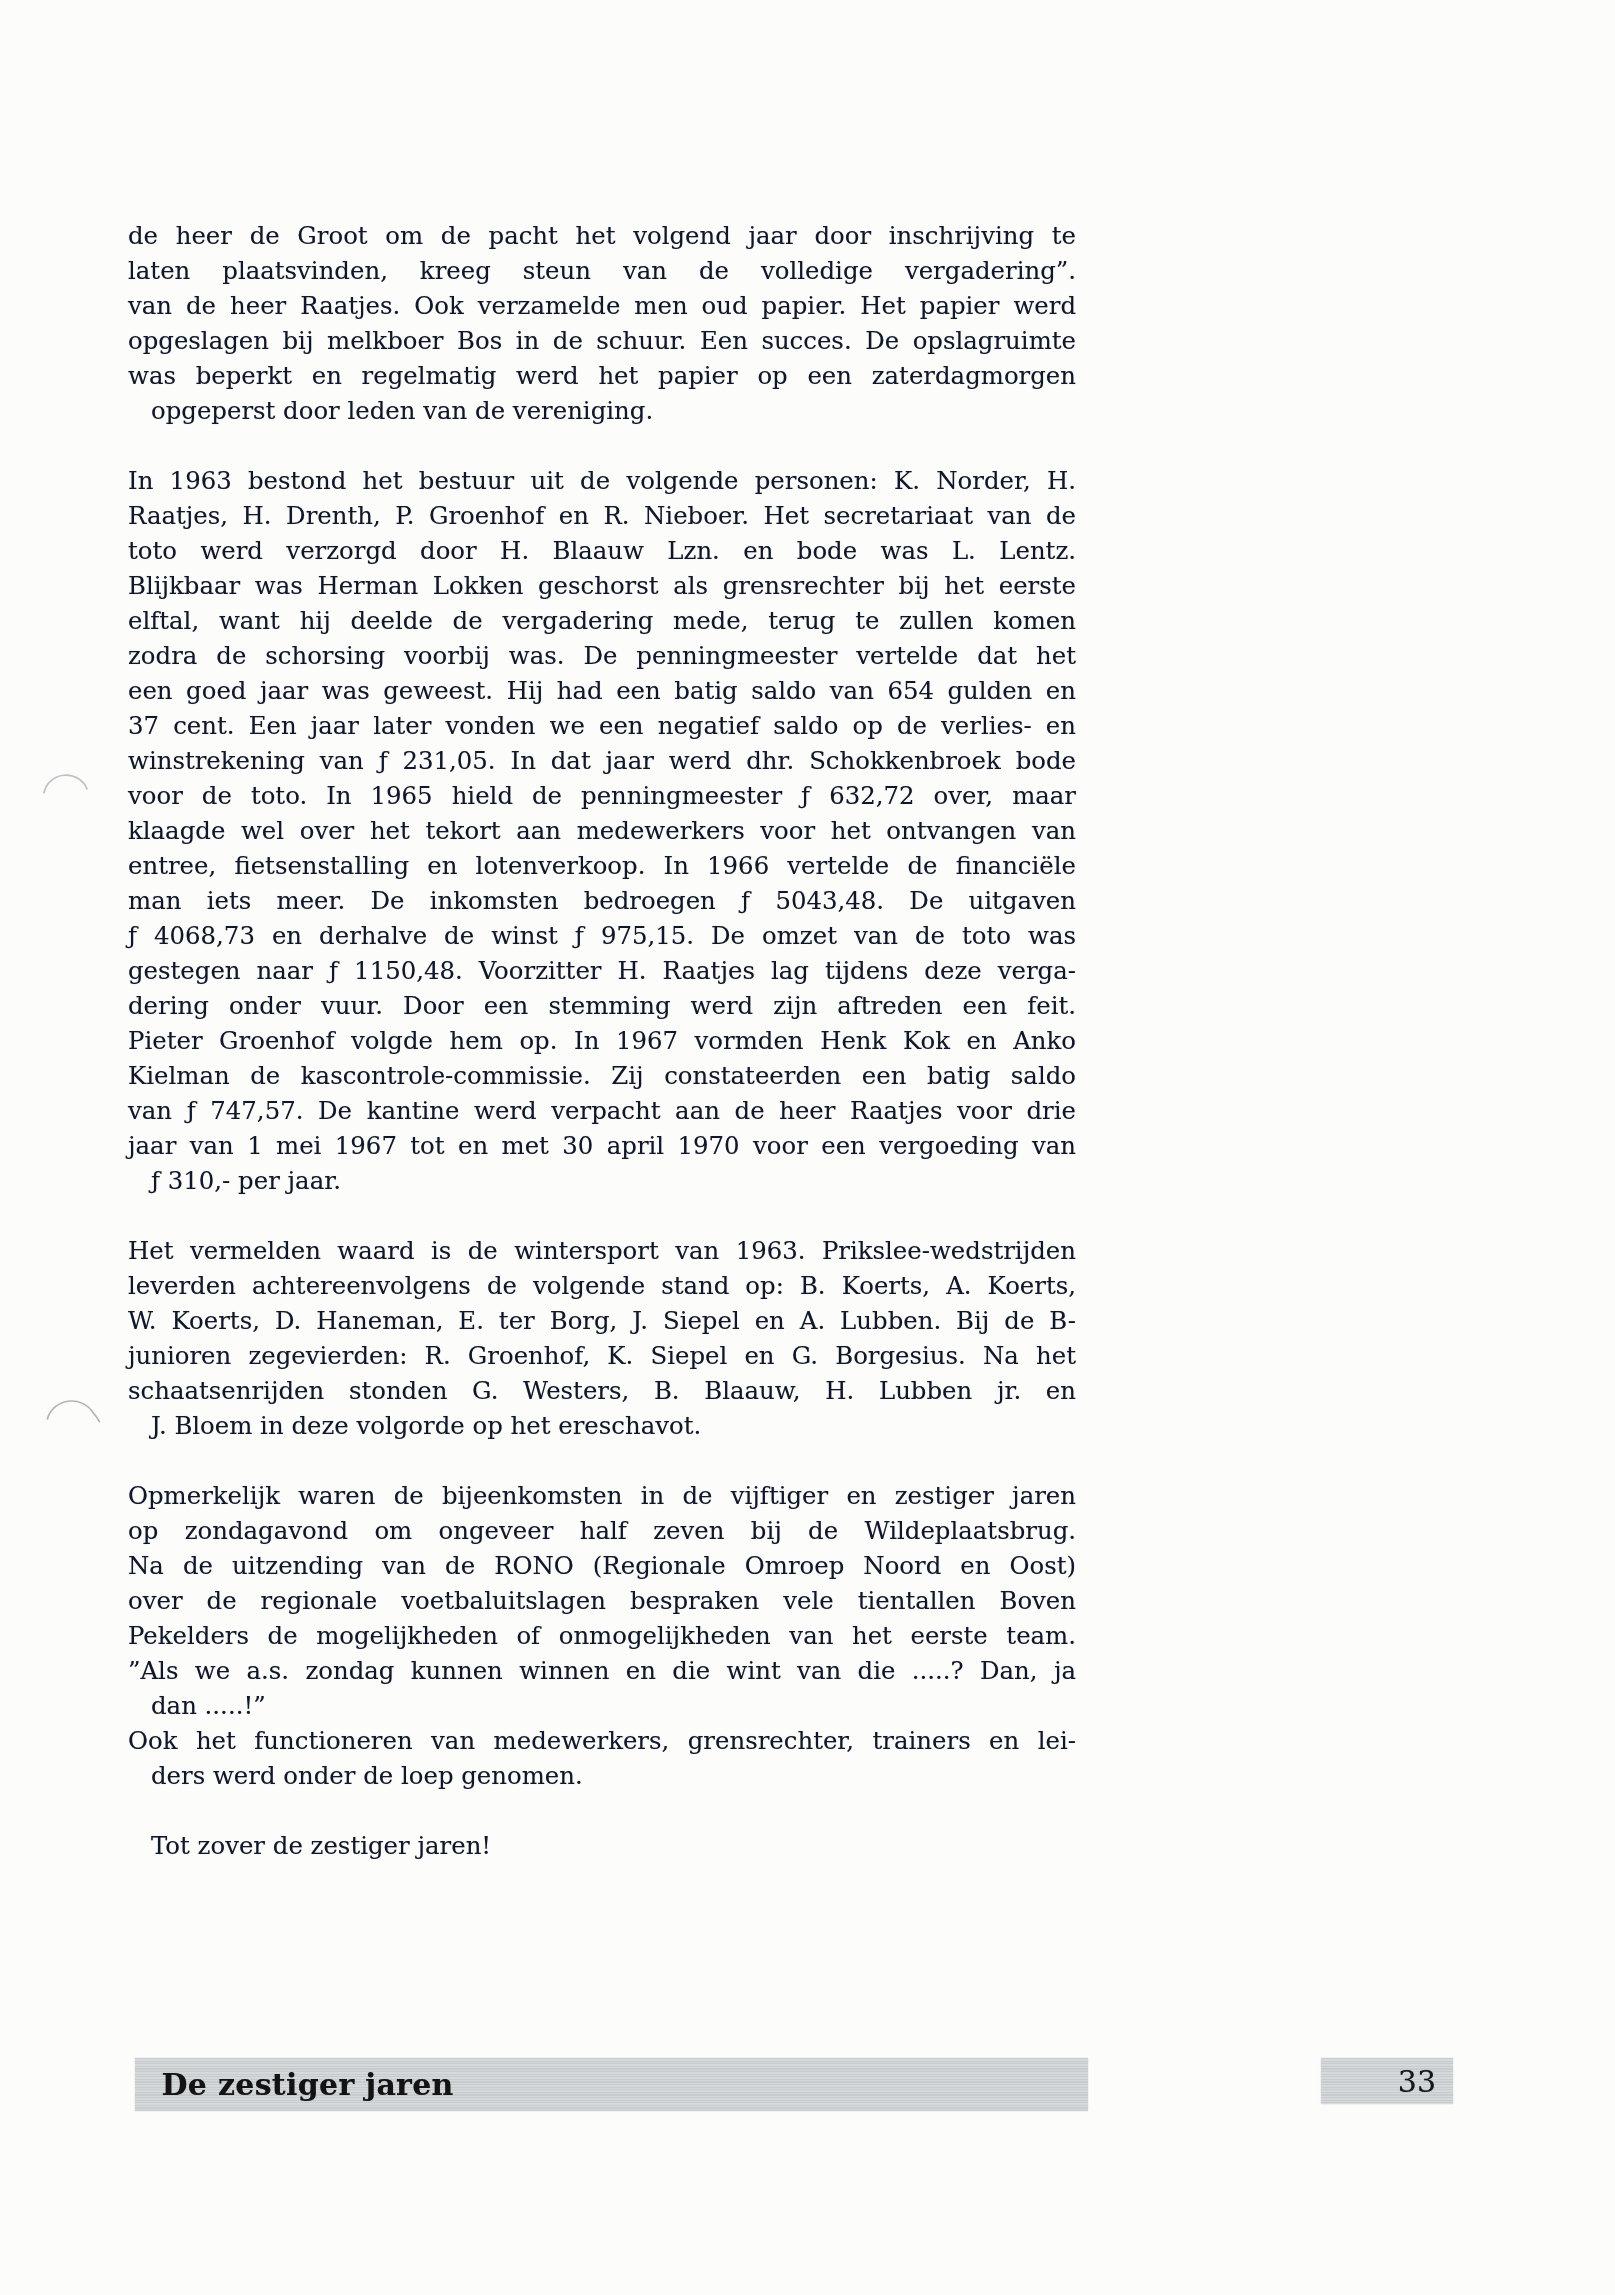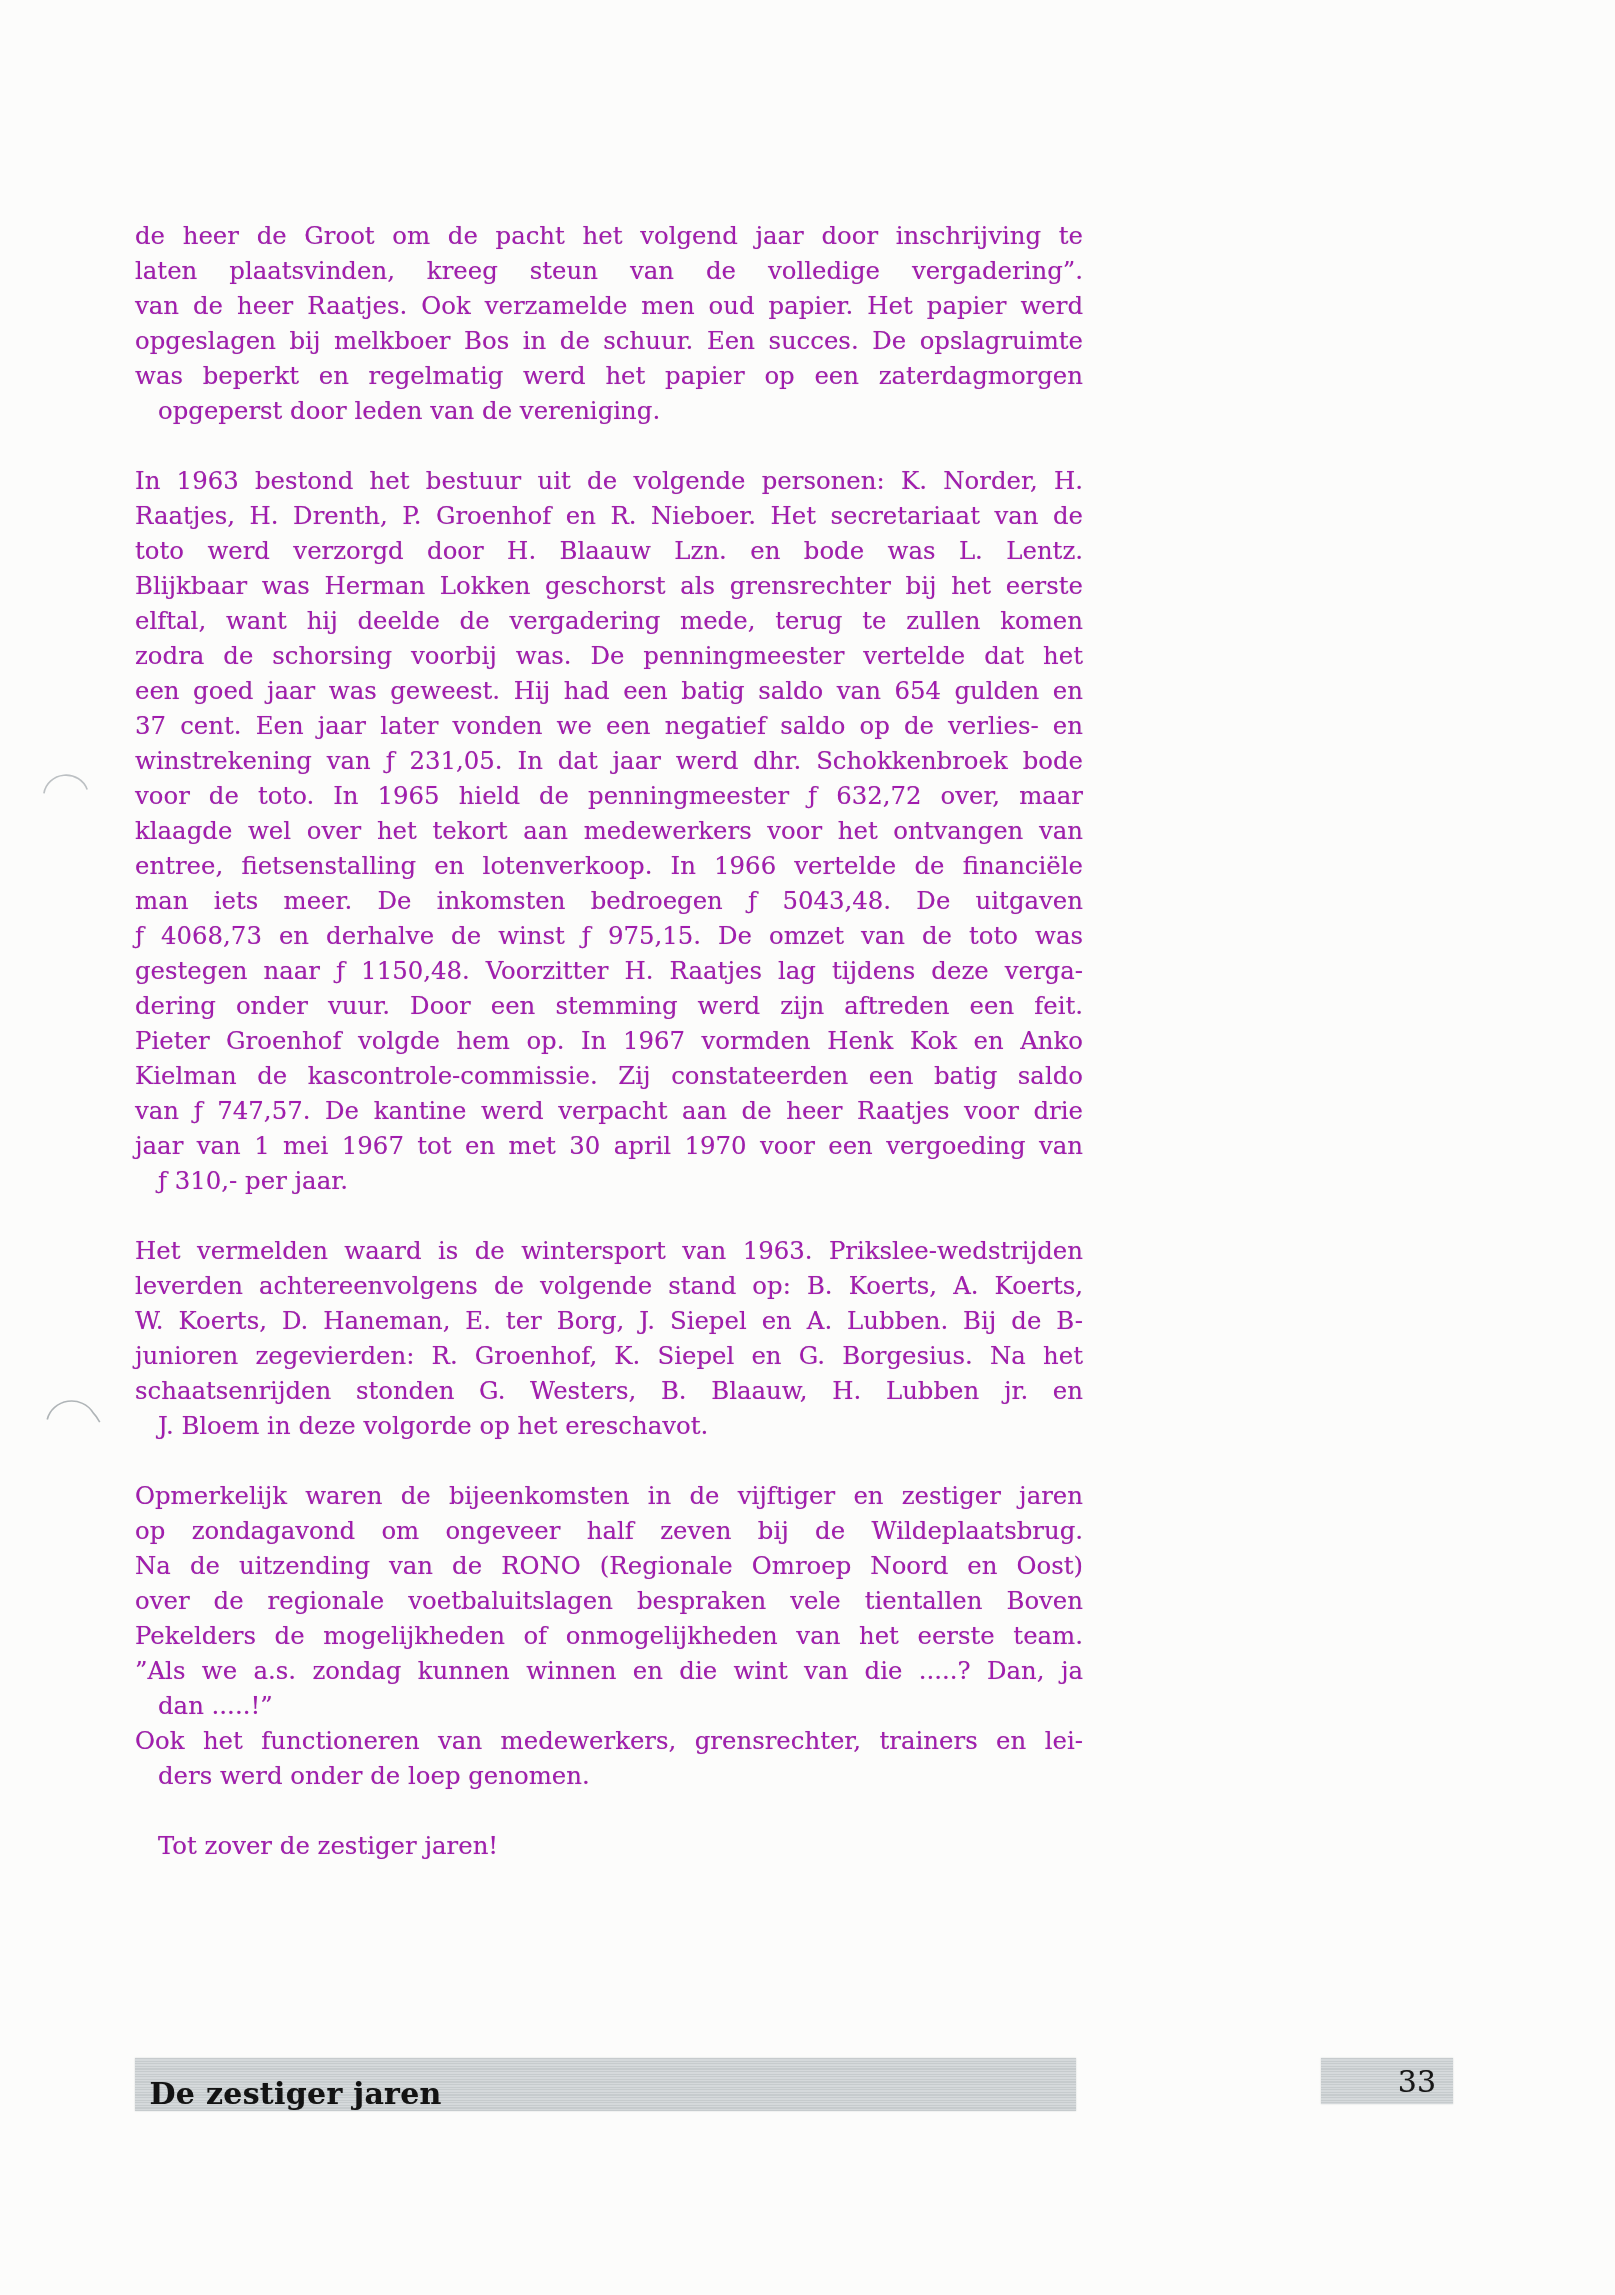--- a/index.html
+++ b/index.html
@@ -5,44 +5,44 @@
   html,body{margin:0;padding:0;background:#e8e8e8;}
   .page{
     position:relative;
     width:1615px;height:2295px;
     background:#fcfcfb;
     overflow:hidden;
     font-family:"DejaVu Serif","Liberation Serif",serif;
   }
   .textblock{
     position:absolute;
-    left:135px;top:218px;width:948px;
+    left:128px;top:218px;width:948px;
     font-size:24.4px;
     line-height:35px;
-    color:#a21caf;
+    color:#0f172a;
     text-shadow:0 0 0.7px rgba(30,30,30,.35);
   }
   .para + .para{margin-top:35px;}
   .line{
     text-align:justify;
     text-align-last:justify;
     white-space:normal;
   }
   .line.last{text-align-last:left;margin-left:23px;}
   .bar{
     position:absolute;
     background:repeating-linear-gradient(
       to bottom,
       #c6cbcd 0px,#c6cbcd 1.3px,
       #d5d9db 1.3px,#d5d9db 2.6px);
     box-shadow:0 0 1.3px rgba(120,125,128,.35);
   }
   .title-bar{
     left:135px;top:2058px;width:941px;height:53px;
-    display:flex;align-items:flex-end;
+    display:flex;align-items:center;padding-left:12px;
   }
   .bar-title{
     font-weight:bold;
     font-size:30px;
     color:#131313;
     padding-left:14.5px;
     letter-spacing:0.3px;
     text-shadow:0 0 0.7px rgba(20,20,20,.4);
   }
   .page-box{

